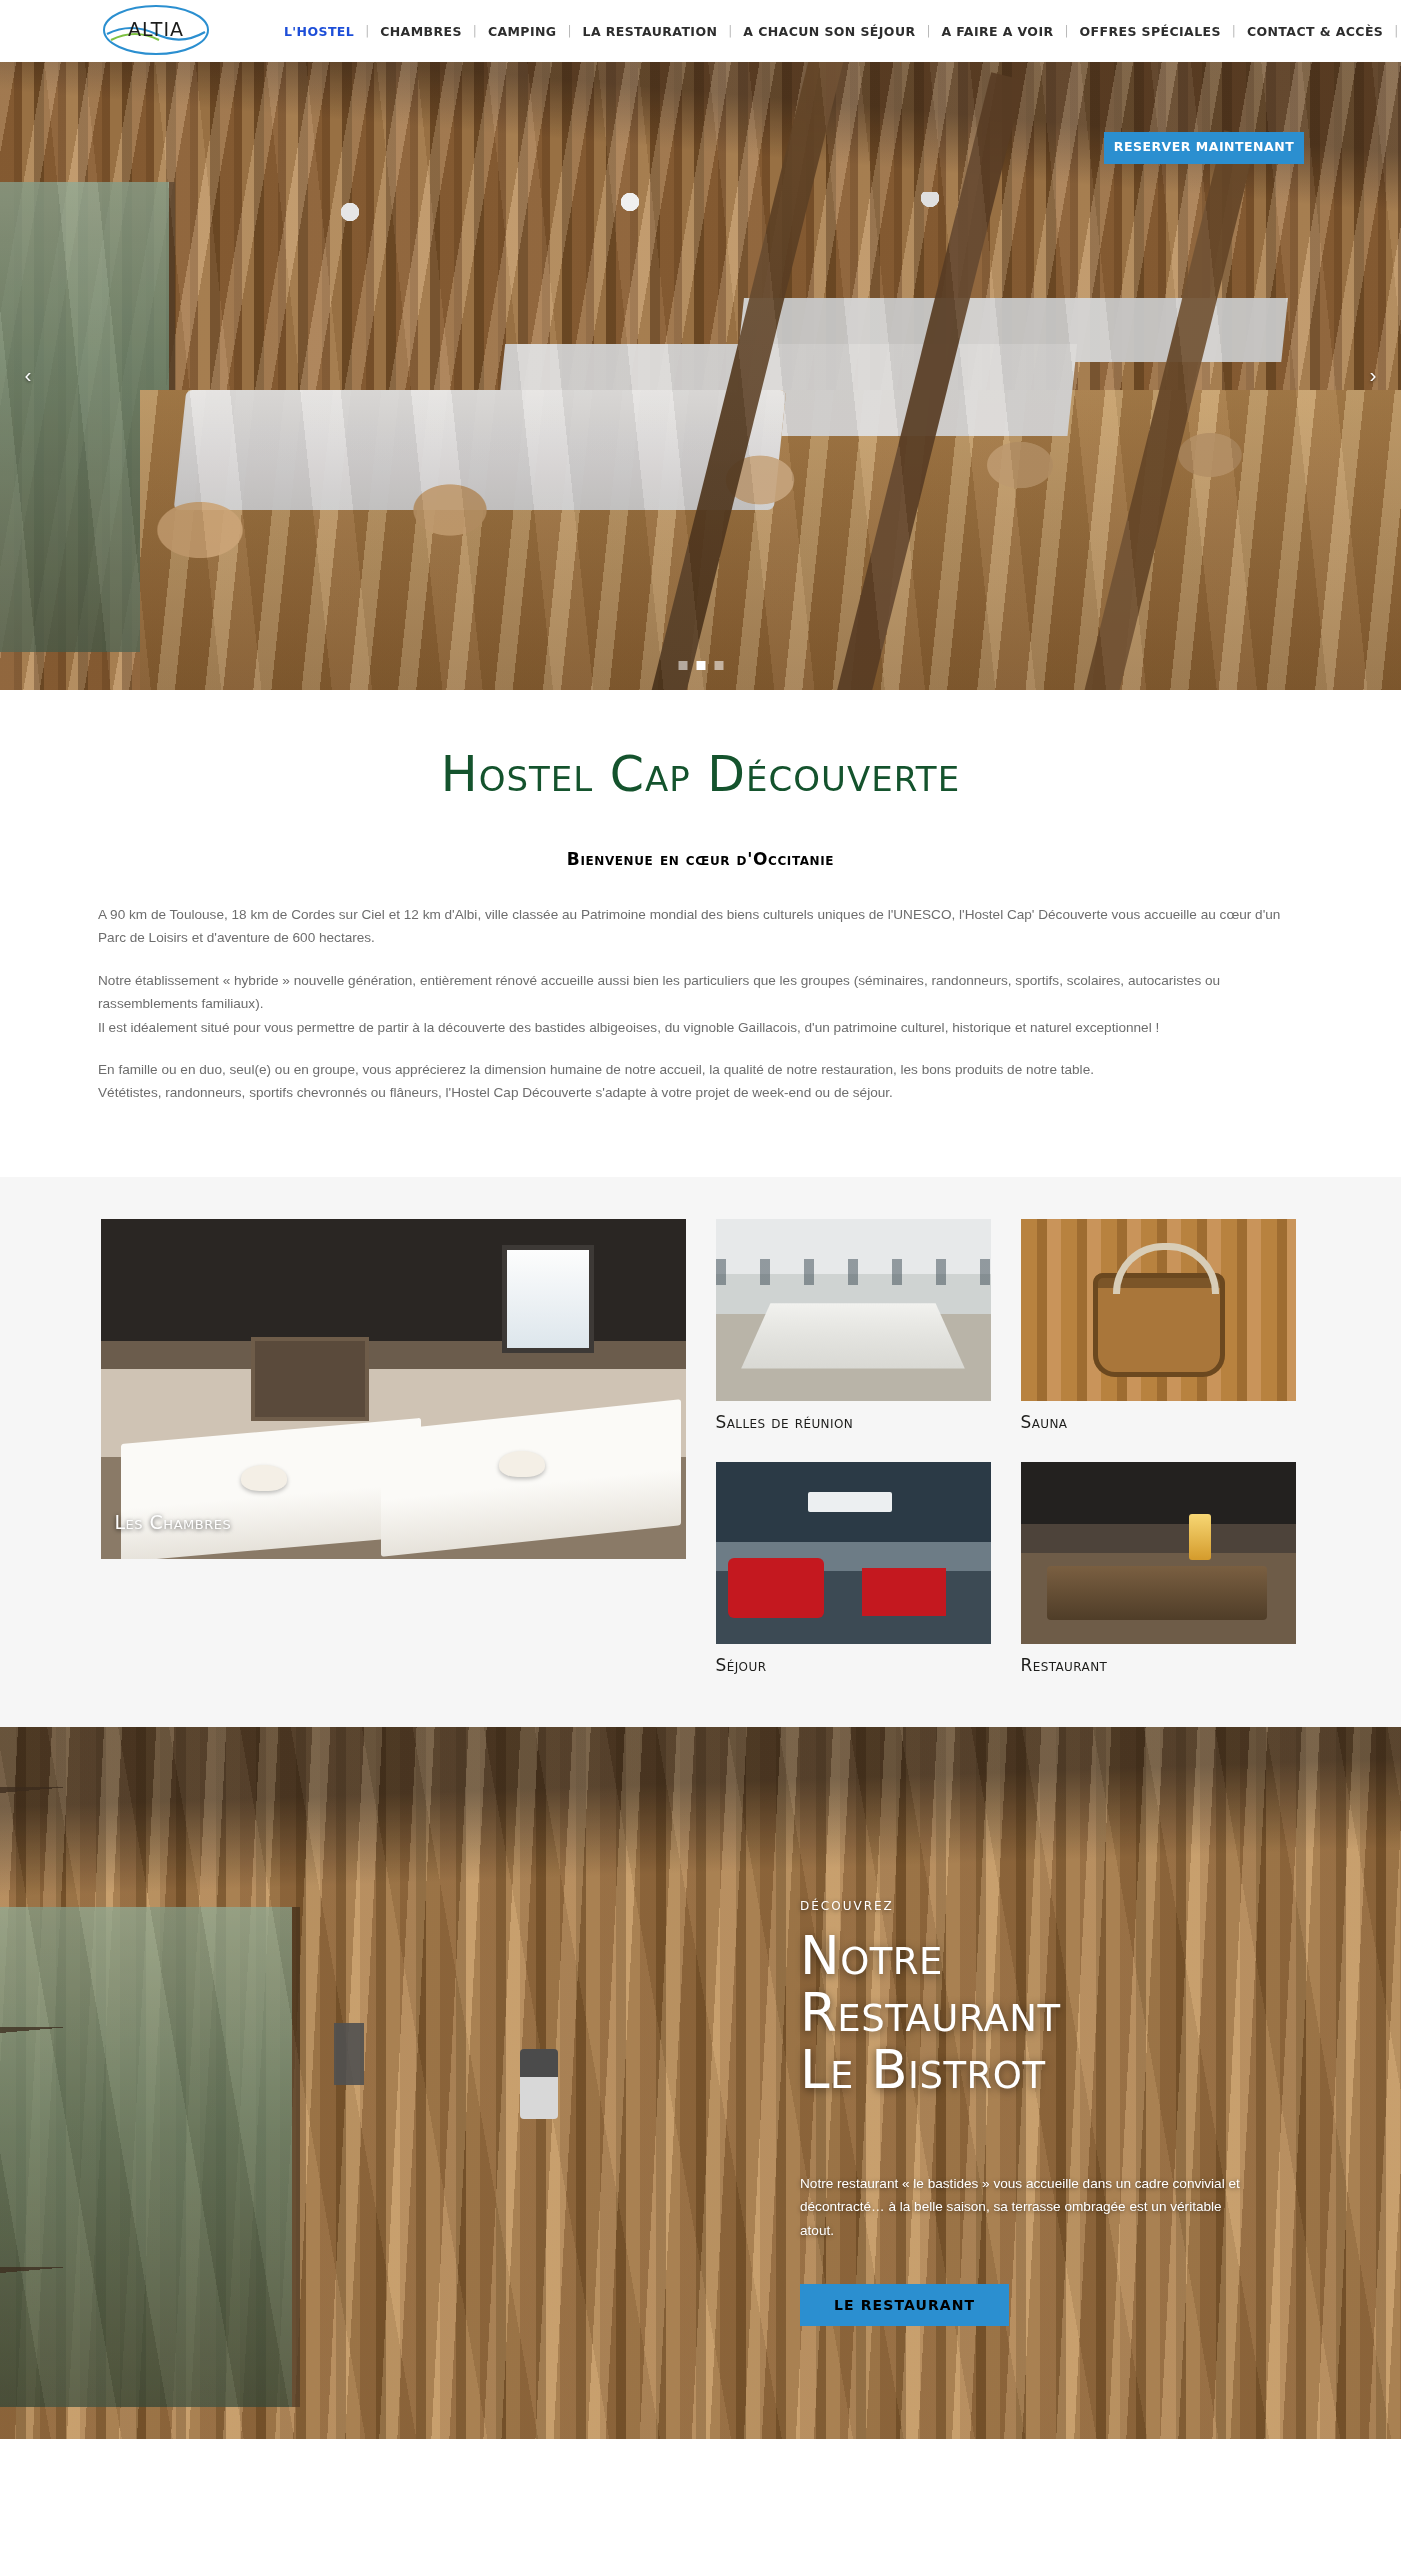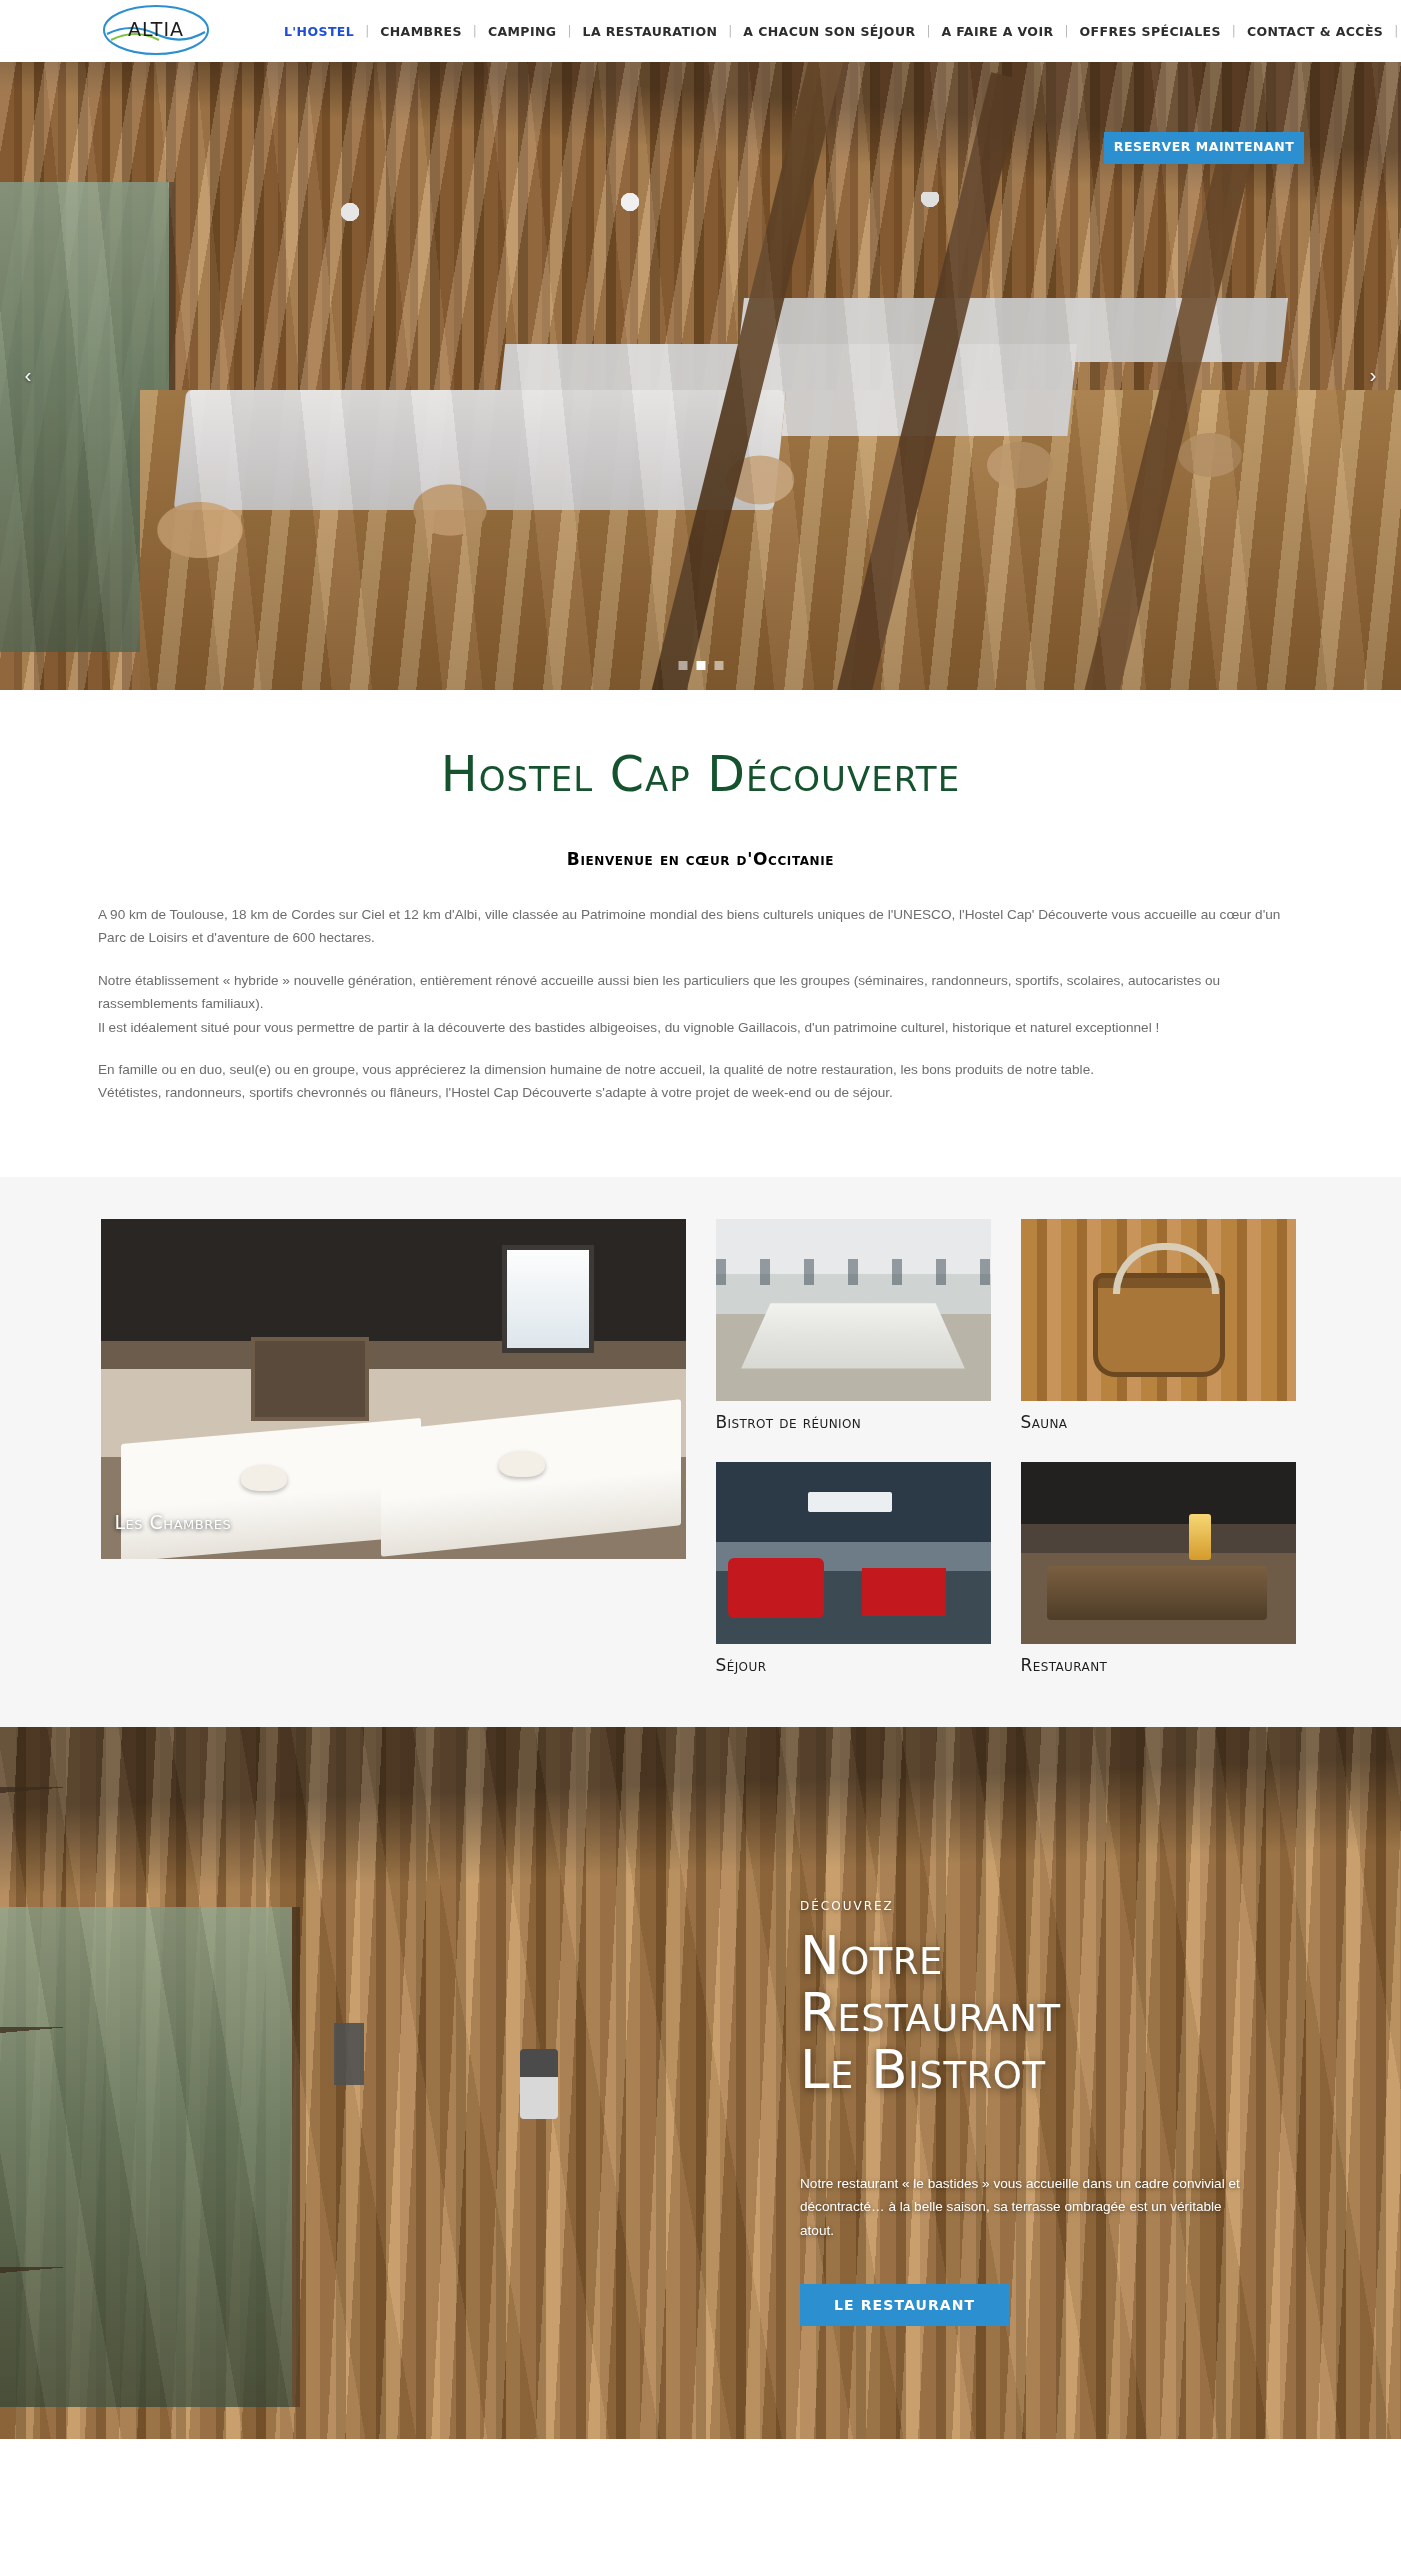--- a/index.html
+++ b/index.html
@@ -447,21 +447,21 @@
     margin-top: 74px;
     font-size: 13.6px;
     line-height: 1.7;
     width: 440px;
     text-shadow: 0 1px 4px rgba(0,0,0,.55);
   }
   .resto-cta {
     display: inline-block;
     margin-top: 42px;
     background: #2b8fd0;
-    color: #ffffff;
+    color: #000000;
     padding: 13px 34px;
     font-family: "DejaVu Sans", sans-serif;
     font-size: 14px;
     font-weight: 700;
     letter-spacing: 1.1px;
     text-transform: uppercase;
     cursor: pointer;
   }
 </style>
 </head>
@@ -541,21 +541,21 @@
       <div class="bed1"></div>
       <div class="bed2"></div>
       <div class="towel a"></div>
       <div class="towel b"></div>
       <div class="caption">Les Chambres</div>
     </div>
 
     <div class="g-right">
       <div class="g-cell">
         <div class="thumb th-meeting"></div>
-        <div class="label">Bistrot de réunion</div>
+        <div class="label">Salles de réunion</div>
       </div>
       <div class="g-cell">
         <div class="thumb th-sauna"></div>
         <div class="label">Sauna</div>
       </div>
       <div class="g-cell">
         <div class="thumb th-sejour"></div>
         <div class="label">Séjour</div>
       </div>
       <div class="g-cell">

